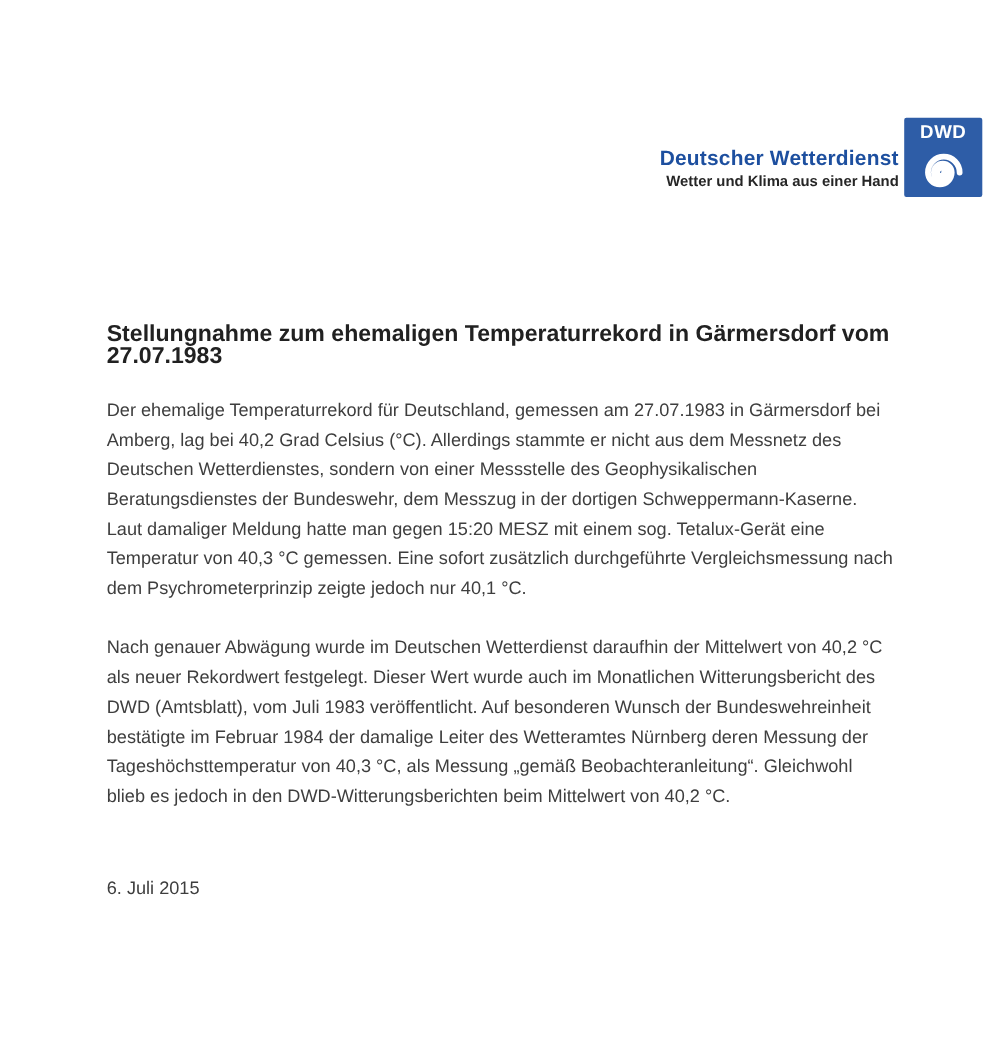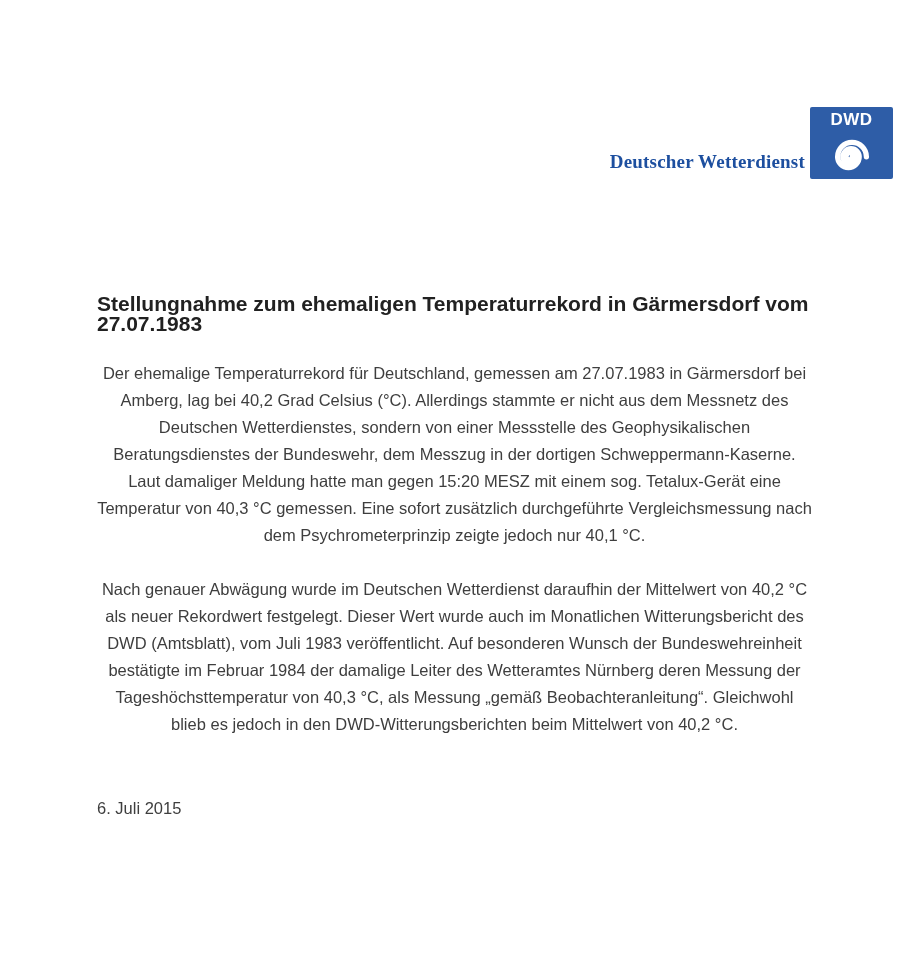--- a/index.html
+++ b/index.html
@@ -18,38 +18,37 @@
     position: absolute;
     top: 107px;
     right: 7px;
     display: flex;
     align-items: flex-end;
     gap: 5px;
   }
   .logo-text {
     text-align: right;
     padding-bottom: 6px;
-    font-family: Liberation Serif, serif;
   }
   .brand {
     font-size: 19px;
     font-weight: bold;
     color: #1d4f9f;
     line-height: 1.15;
     letter-spacing: 0.2px;
   }
   .tagline {
     font-size: 13.5px;
     font-weight: bold;
     color: #262626;
     line-height: 1.2;
     margin-top: 1px;
   }
   .badge {
-    width: 83px;
+    width: 71px;
     height: 72px;
     background: #2e5da7;
     border-radius: 2px;
     display: flex;
     flex-direction: column;
     align-items: center;
   }
   .badge-text {
     color: #ffffff;
     font-weight: bold;
@@ -73,36 +72,37 @@
     font-weight: bold;
     color: #212121;
     line-height: 20px;
     margin-bottom: 26px;
   }
   .doc-paragraph {
     font-size: 16.5px;
     color: #3e3e3e;
     line-height: 27px;
     margin-bottom: 27px;
-    text-align: center;
+    text-align: left;
   }
   .doc-date {
     font-size: 16.5px;
     color: #3e3e3e;
     margin-top: 61px;
   }
 </style>
 </head>
 <body>
 
 <div class="page">
 
   <header class="logo-block">
     <div class="logo-text">
       <div class="brand">Deutscher Wetterdienst</div>
+      <div class="tagline">Wetter und Klima aus einer Hand</div>
     </div>
     <div class="badge">
       <div class="badge-text">DWD</div>
       <svg viewBox="0 0 100 100" aria-hidden="true">
         <path d="M 80 58
                  A 30 30 0 0 0 20 58
                  A 22.5 22.5 0 0 0 65 58
                  A 16.9 16.9 0 0 0 31.2 58
                  A 12.6 12.6 0 0 0 56.5 58
                  A 9.5 9.5 0 0 0 37.5 58

